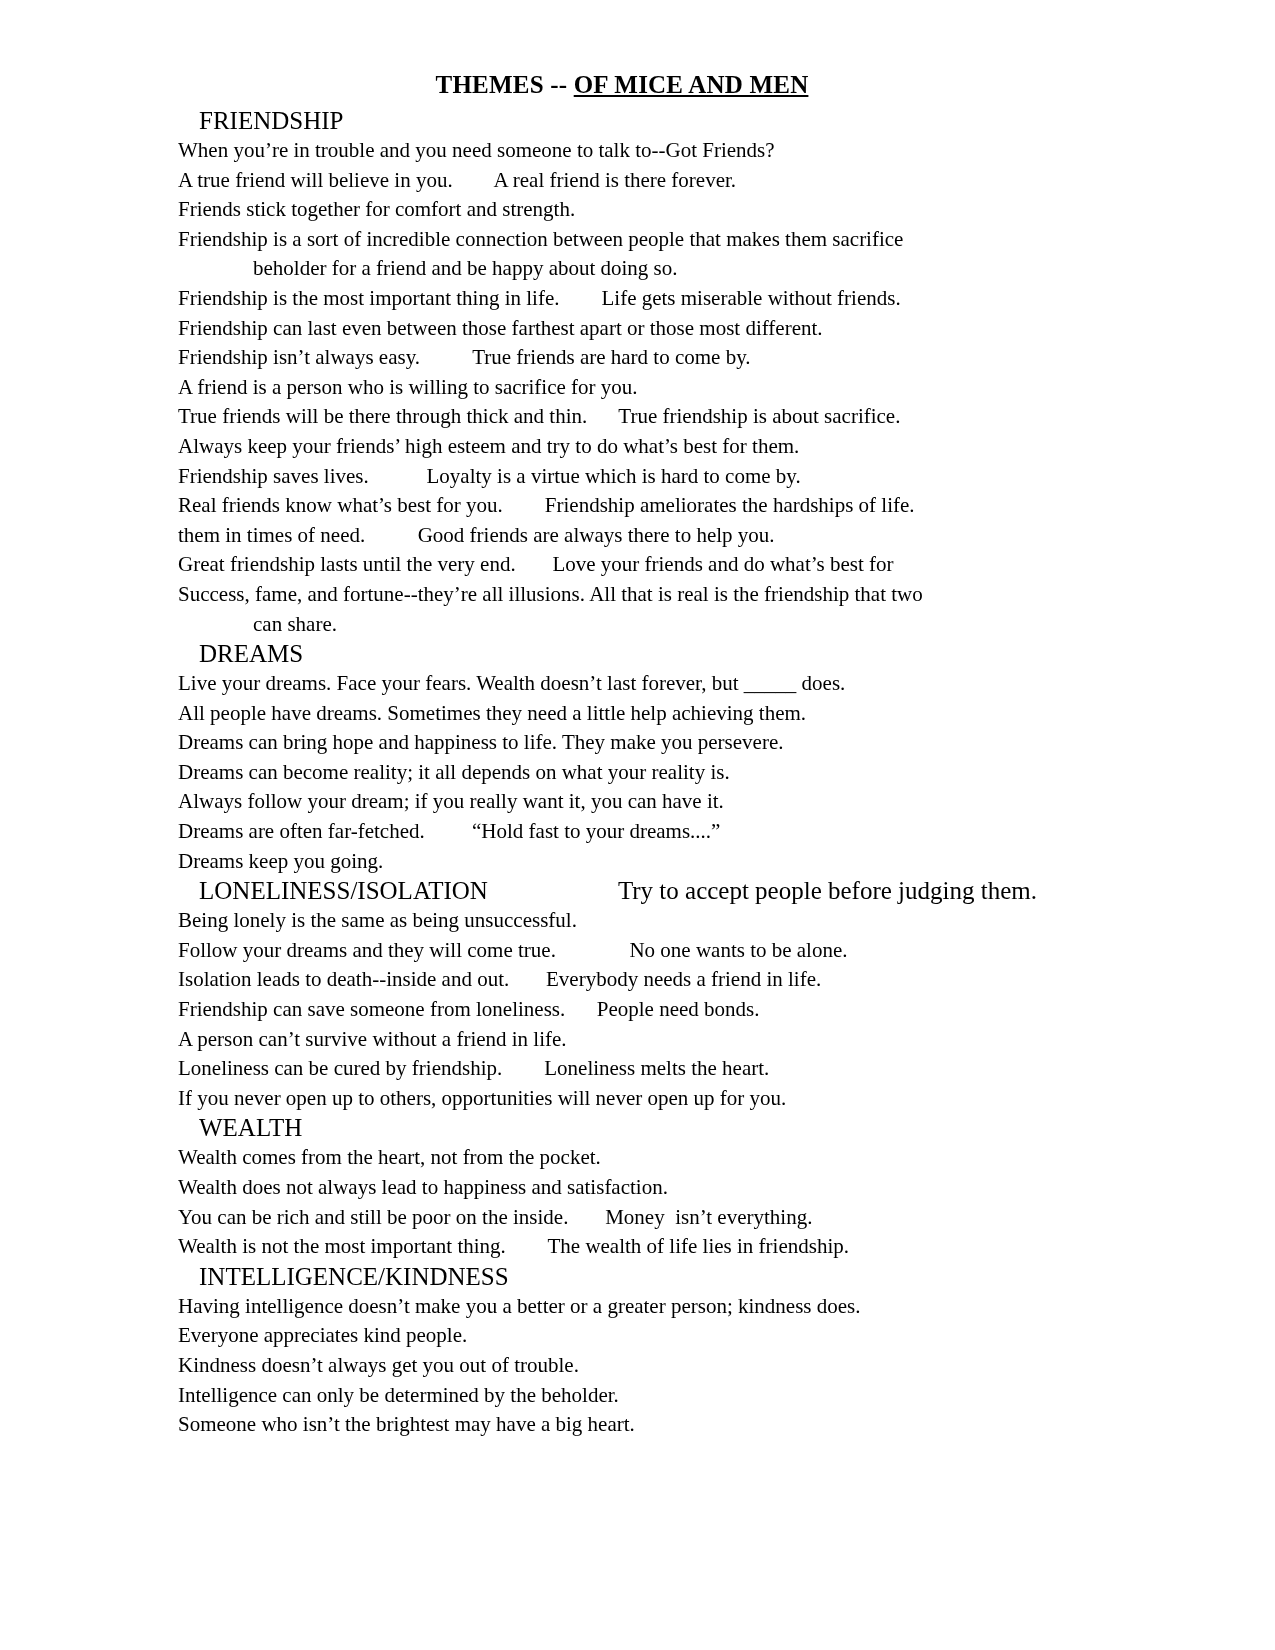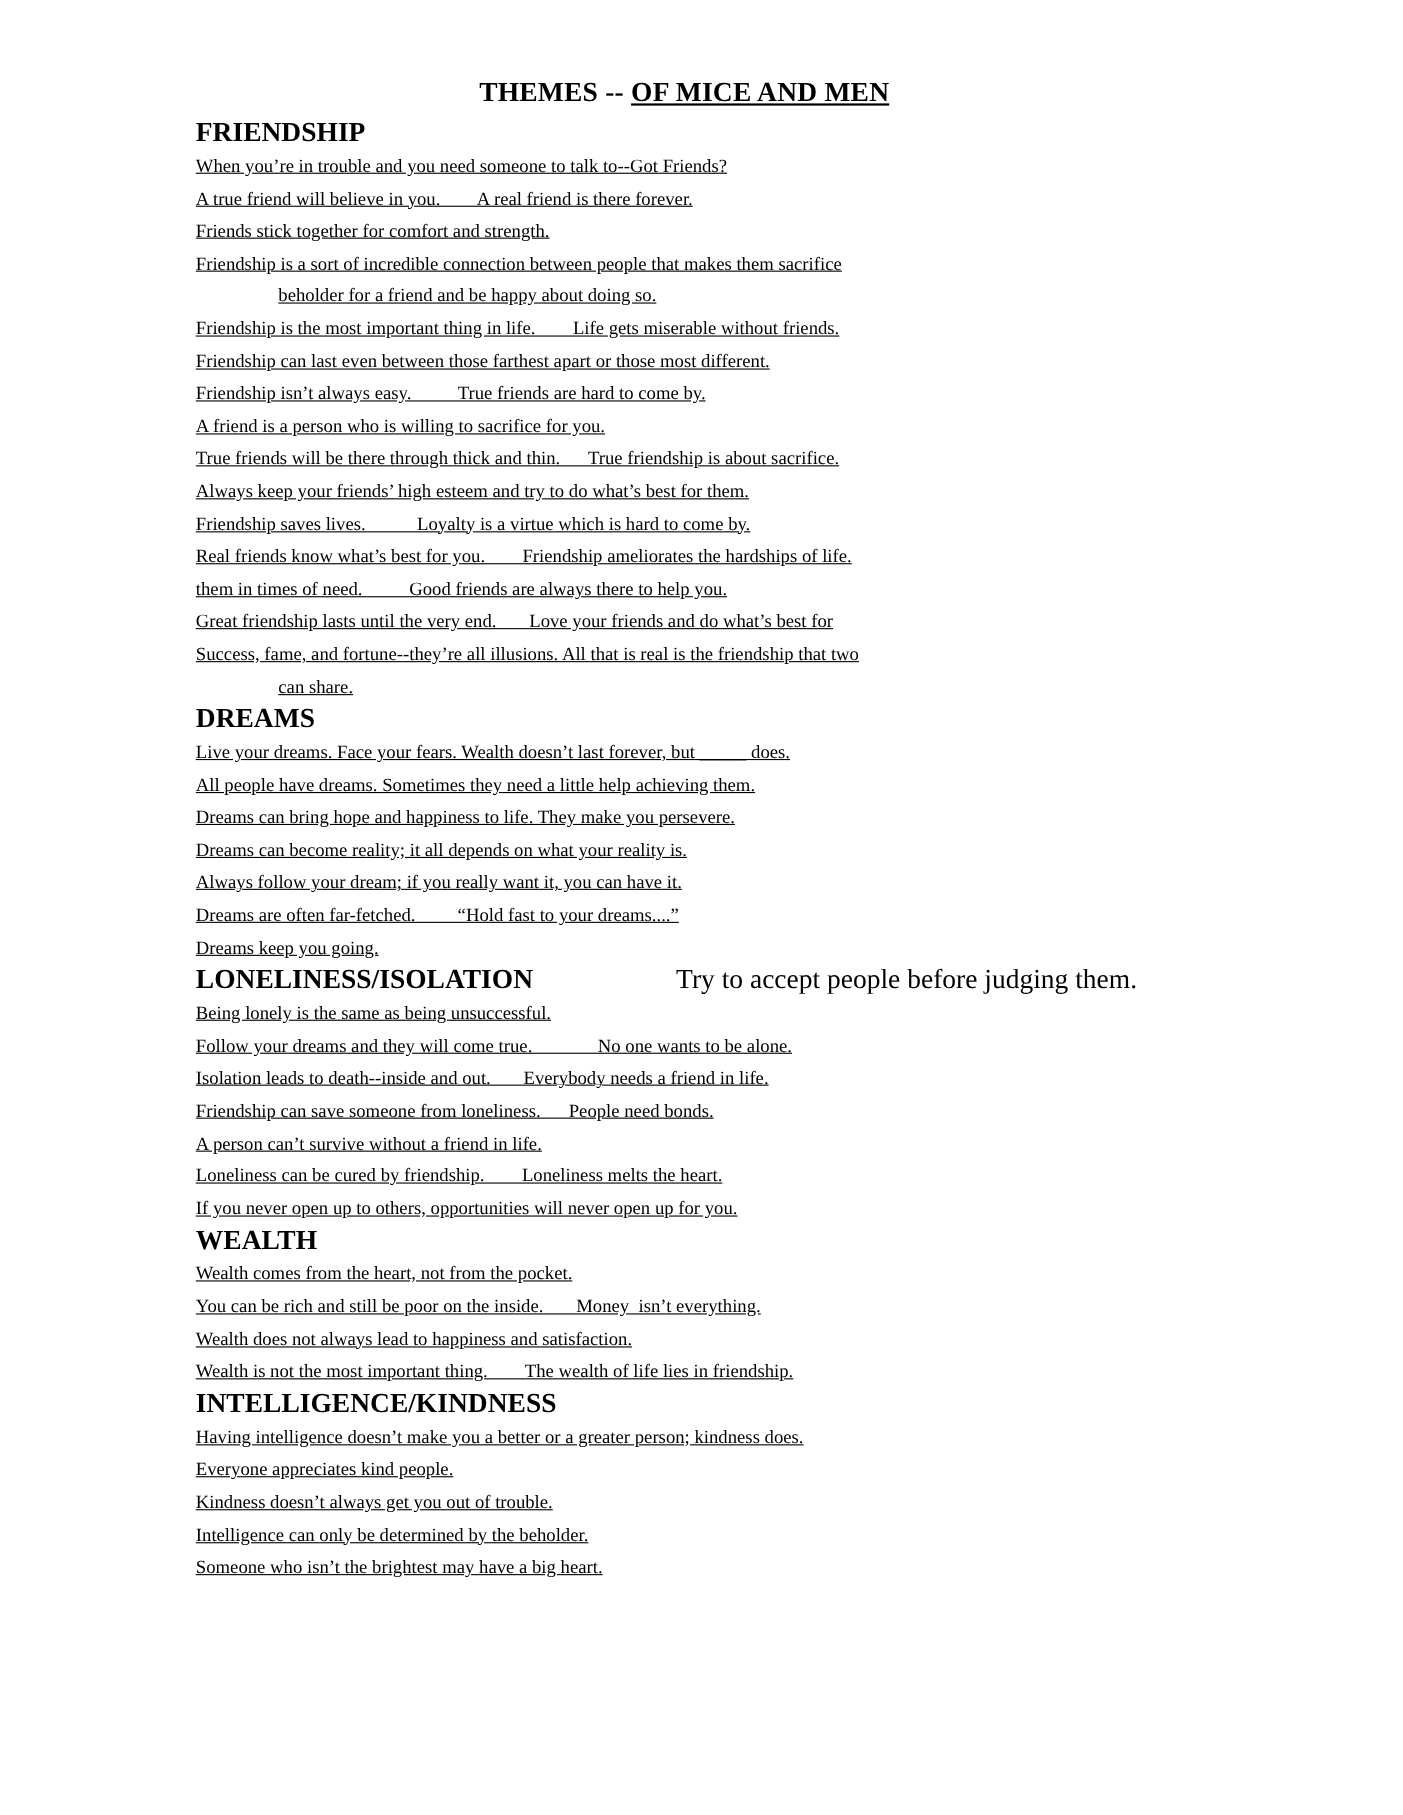--- a/index.html
+++ b/index.html
@@ -31,35 +31,35 @@
   .doc-title .underlined {
     text-decoration: underline;
   }
   .heading-row {
     display: block;
     font-size: 25px;
     line-height: 30px;
     margin: 0;
   }
   .heading-row .head {
-    font-weight: bold;
+    font-weight: normal;
+    margin-left: 21px;
   }
   .heading-row .trail {
     font-weight: normal;
     display: inline-block;
     margin-left: 130px;
   }
   .line {
-    font-size: 17px;
+    font-size: 21px;
     line-height: 29.6px;
     margin: 0;
     padding: 0;
     white-space: pre-wrap;
     word-spacing: 0px;
-    text-decoration: underline;
   }
   .indent {
     padding-left: 75px;
   }
 </style>
 </head>
 <body>
 
 <div class="page">
 
@@ -114,22 +114,22 @@
     <p class="line">A person can’t survive without a friend in life.</p>
     <p class="line">Loneliness can be cured by friendship.&nbsp;&nbsp;&nbsp;&nbsp;&nbsp;&nbsp;&nbsp; Loneliness melts the heart.</p>
     <p class="line">If you never open up to others, opportunities will never open up for you.</p>
   </div>
 
   <div class="heading-row">
     <span class="head">WEALTH</span>
   </div>
   <div>
     <p class="line">Wealth comes from the heart, not from the pocket.</p>
+    <p class="line">Wealth does not always lead to happiness and satisfaction.</p>
     <p class="line">You can be rich and still be poor on the inside.&nbsp;&nbsp;&nbsp;&nbsp;&nbsp;&nbsp; Money  isn’t everything.</p>
-    <p class="line">Wealth does not always lead to happiness and satisfaction.</p>
     <p class="line">Wealth is not the most important thing.&nbsp;&nbsp;&nbsp;&nbsp;&nbsp;&nbsp;&nbsp; The wealth of life lies in friendship.</p>
   </div>
 
   <div class="heading-row">
     <span class="head">INTELLIGENCE/KINDNESS</span>
   </div>
   <div>
     <p class="line">Having intelligence doesn’t make you a better or a greater person; kindness does.</p>
     <p class="line">Everyone appreciates kind people.</p>
     <p class="line">Kindness doesn’t always get you out of trouble.</p>

